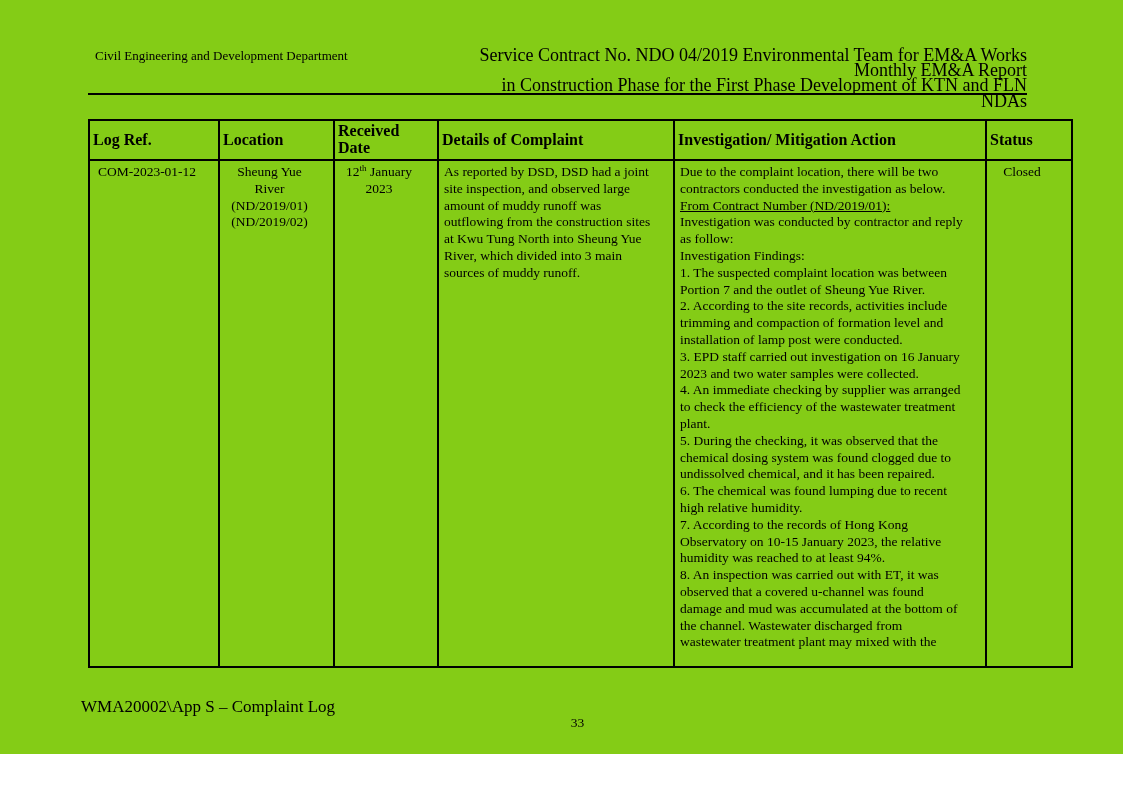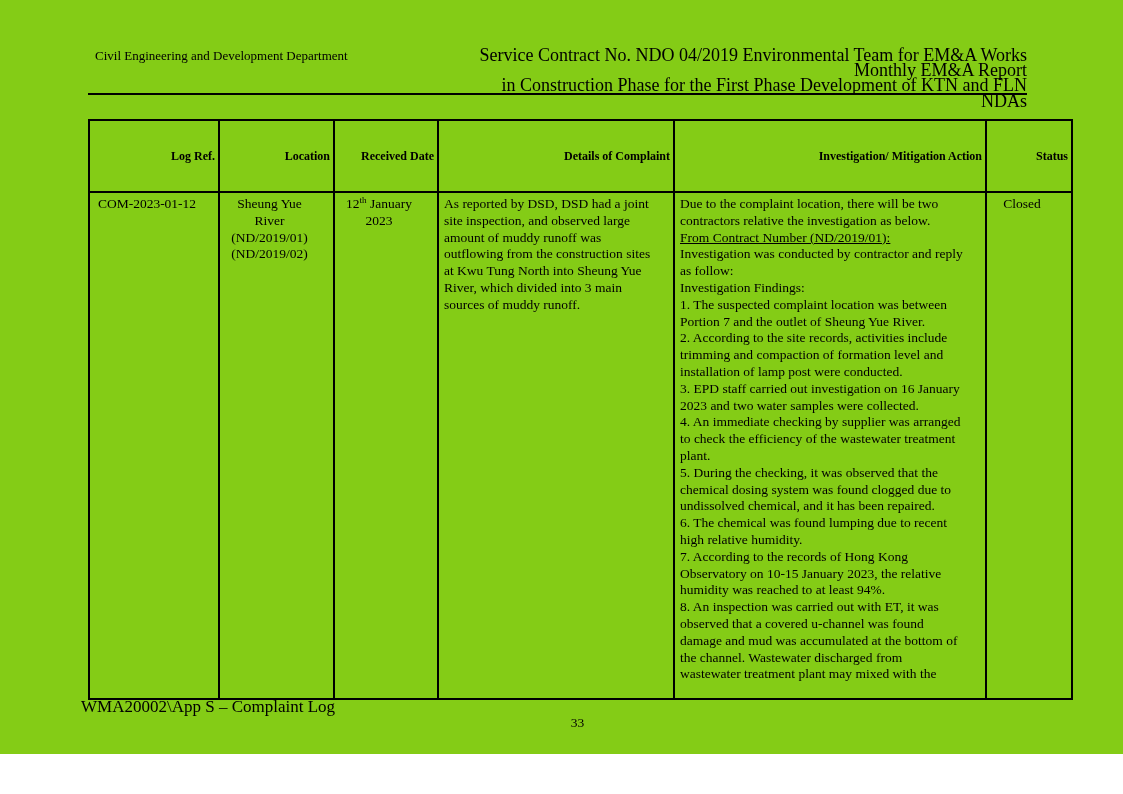--- a/index.html
+++ b/index.html
@@ -55,24 +55,24 @@
     font-size: 13.5px;
     line-height: 16.8px;
   }
   .log-table th, .log-table td {
     border: 2px solid #000000;
     padding: 0;
   }
   .log-table th {
     height: 38px;
     font-weight: bold;
-    text-align: right;
+    text-align: left;
     vertical-align: middle;
-    font-size: 12px;
-    padding: 16px 3px;
+    font-size: 16px;
+    padding: 0 3px;
   }
   .log-table td {
     height: 505px;
     vertical-align: top;
   }
   .c-center { text-align: center; }
   .cellpad {
     padding: 3px 19px 0 5px;
   }
   .clip {
@@ -158,21 +158,21 @@
             <span>12</span><sup>th</sup>
             <span>January</span>
             <span class="block">2023</span>
           </div>
         </td>
         <td>
           <div class="cellpad">As reported by DSD, DSD had a joint site inspection, and observed large amount of muddy runoff was outflowing from the construction sites at Kwu Tung North into Sheung Yue River, which divided into 3 main sources of muddy runoff.</div>
         </td>
         <td>
           <div class="cellpad clip">
-            <div>Due to the complaint location, there will be two contractors relative the investigation as below.</div>
+            <div>Due to the complaint location, there will be two contractors conducted the investigation as below.</div>
             <div class="underline">From Contract Number (ND/2019/01):</div>
             <div>Investigation was conducted by contractor and reply as follow:</div>
             <div>Investigation Findings:</div>
             <div>
                 <div>1. The suspected complaint location was between Portion 7 and the outlet of Sheung Yue River.</div>
                 <div>2. According to the site records, activities include trimming and compaction of formation level and installation of lamp post were conducted.</div>
                 <div>3. EPD staff carried out investigation on 16 January 2023 and two water samples were collected.</div>
                 <div>4. An immediate checking by supplier was arranged to check the efficiency of the wastewater treatment plant.</div>
                 <div>5. During the checking, it was observed that the chemical dosing system was found clogged due to undissolved chemical, and it has been repaired.</div>
                 <div>6. The chemical was found lumping due to recent high relative humidity.</div>

